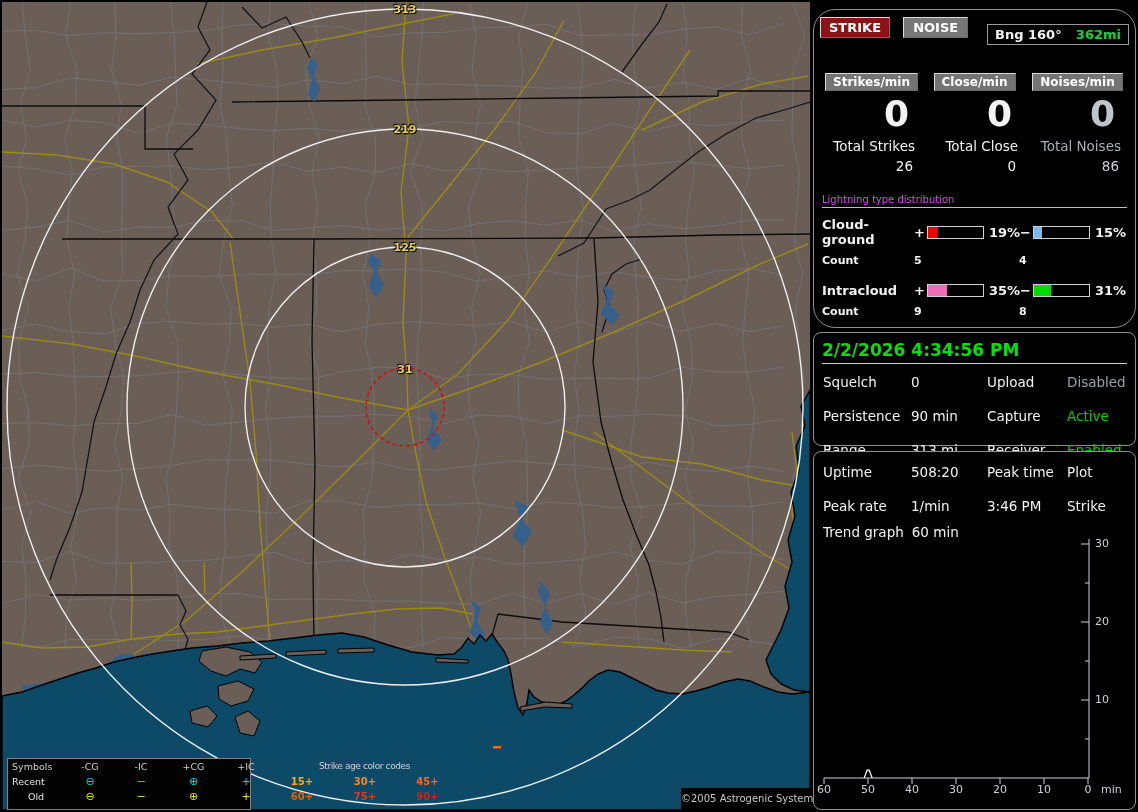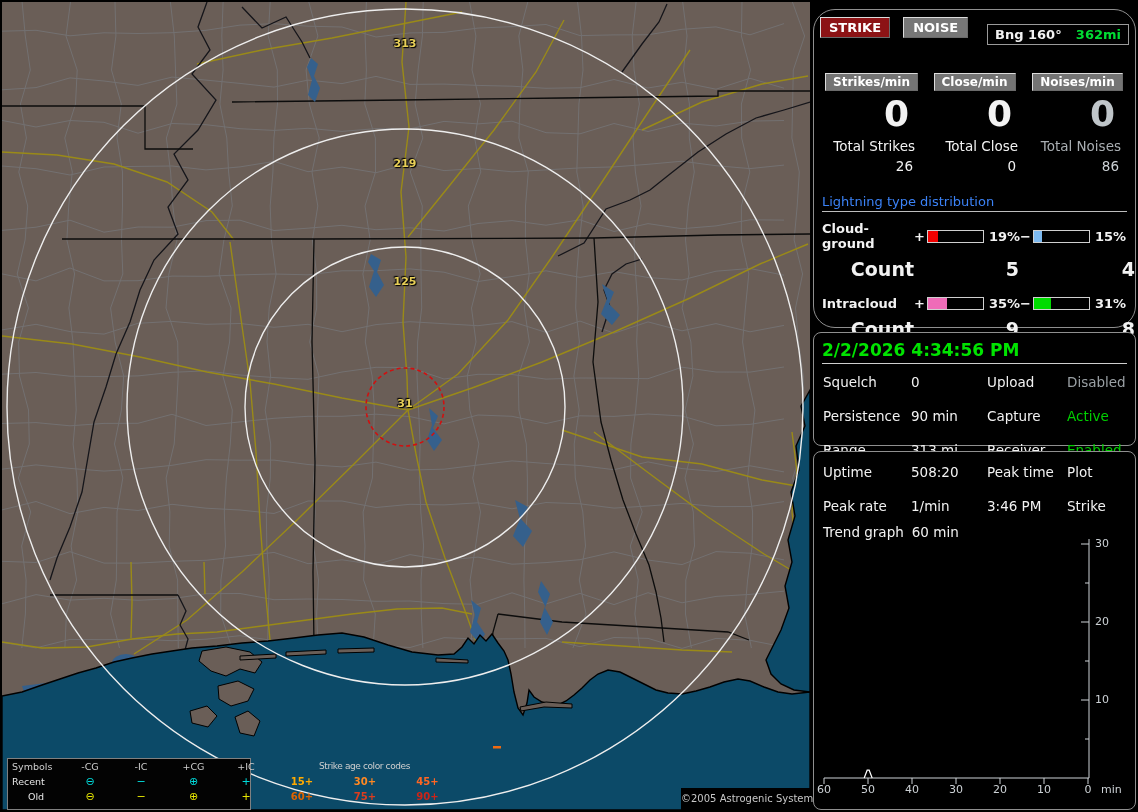--- a/index.html
+++ b/index.html
@@ -3,21 +3,21 @@
 <meta charset="utf-8">
 <style>
   html,body{margin:0;padding:0;background:#000;width:1138px;height:812px;overflow:hidden;
     font-family:"DejaVu Sans","Liberation Sans",sans-serif;-webkit-font-smoothing:antialiased;}
   #stage{position:relative;width:1138px;height:812px;background:#000;}
 
   
   #map{position:absolute;left:2px;top:2px;width:808px;height:808px;background:#6a5e57;}
   #map svg{position:absolute;left:0;top:0;}
   .ring-label{position:absolute;width:44px;text-align:center;font-size:11px;font-weight:bold;
-    color:#e9d058;text-shadow:1px 1px 1px #000,-1px -1px 1px #000,0 0 2px #000;margin-top:34px;}
+    color:#e9d058;text-shadow:1px 1px 1px #000,-1px -1px 1px #000,0 0 2px #000;}
   
   #legend{position:absolute;left:5px;top:756px;width:242px;height:50px;background:#030303;
     border:1px solid #808080;color:#e6e6e6;font-size:9.5px;line-height:15px;}
   .lg-row{display:grid;grid-template-columns:42px 24px 22px 27px 22px 34px 36px 33px;height:15px;align-items:center;gap:28px;}
   .lg-head{color:#cfcfcf;}
   .lg-c{text-align:center;white-space:nowrap;}
   .lg-age-title{grid-column:6/9;text-align:center;letter-spacing:-0.4px;white-space:nowrap;font-size:9px;}
   .sym{font-size:11px;line-height:11px;}
   .row-recent .sym{color:#00dcdc;}
   .row-old .sym{color:#e6e600;}
@@ -43,26 +43,26 @@
   .counters{display:grid;grid-template-columns:1fr 1fr 1fr;margin:26px 6px 0 6px;}
   .counter{text-align:center;}
   .counter .chip{background:#747474;font-size:12px;font-weight:bold;padding:1px 7px;}
   .counter .zero{font-size:36px;font-weight:bold;text-align:right;padding-right:14px;line-height:1.25;}
   .counter .tlabel{font-size:13.5px;text-align:right;padding-right:8px;margin-top:2px;}
   .counter .tvalue{font-size:13.5px;text-align:right;padding-right:10px;margin-top:4px;}
   .dim-l{color:#a9aeb2;}
   .dim-v{color:#cdd2d6;}
   .dim-z{color:#bfc5c9;}
 
-  .dist-title{margin:20px 8px 0 8px;padding-bottom:2px;color:#3b82f6;font-size:13px;
+  .dist-title{margin:20px 8px 0 8px;padding-bottom:2px;color:#d946ef;font-size:10px;
     border-bottom:1px solid #bdbdbd;}
   .dist-row{display:grid;grid-template-columns:92px 13px 57px 36px 13px 57px 40px;
     align-items:center;margin:9px 0 0 8px;font-size:13px;font-weight:bold;}
   .dist-count{display:grid;grid-template-columns:92px 105px auto;margin:7px 0 0 8px;
-    font-size:19px;font-weight:bold;text-align:right;}
+    font-size:11px;font-weight:bold;}
   .bar{height:11px;border:1px solid #d0d0d0;background:#000;}
   .bar>div{height:100%;}
   .pct{padding-left:5px;}
 
   #datetime{margin:7px 8px 3px 8px;font-size:17px;font-weight:bold;color:#00e400;
     border-bottom:1px solid #cfcfcf;padding-bottom:3px;}
   .info-grid{display:grid;grid-template-columns:88px 76px 80px auto;margin:10px 0 0 9px;
     font-size:13.5px;row-gap:18px;}
   .green{color:#00d000;}
   .gray{color:#9aa0a4;}

